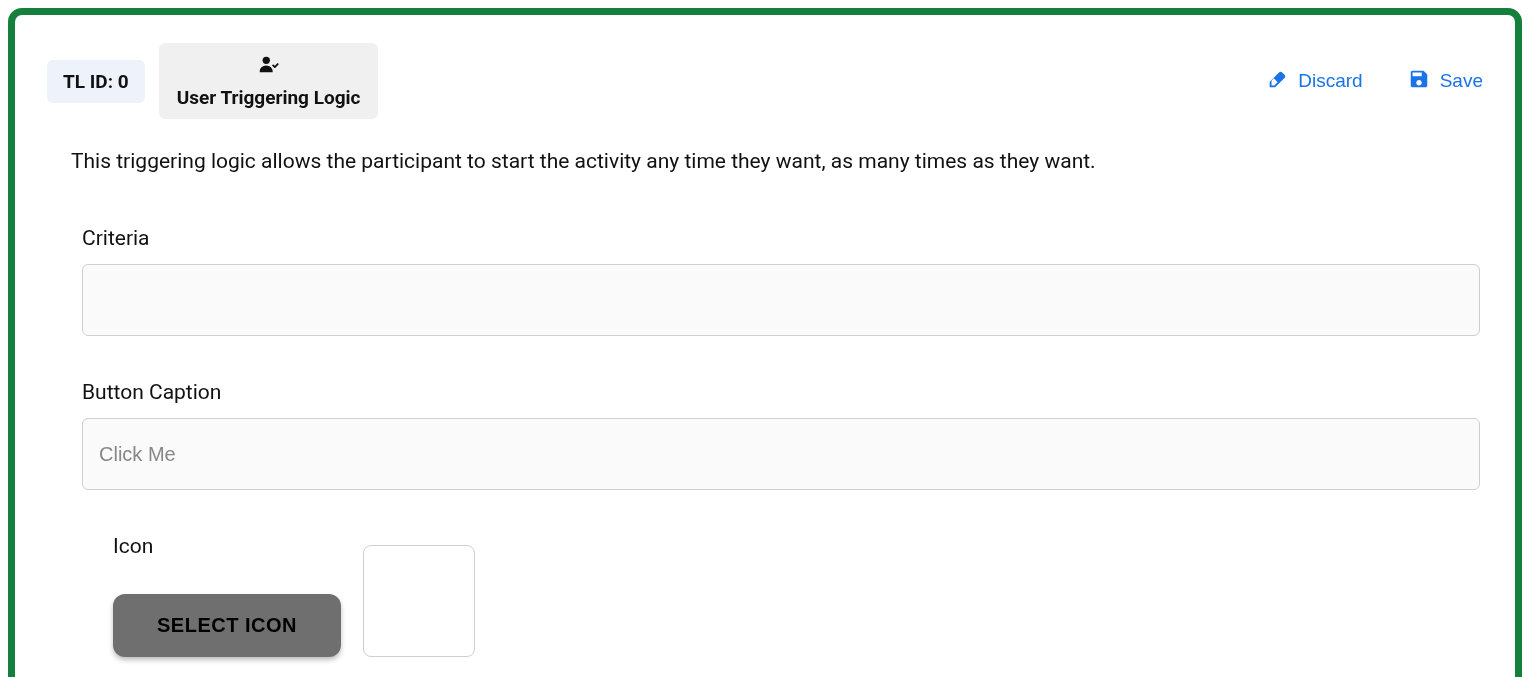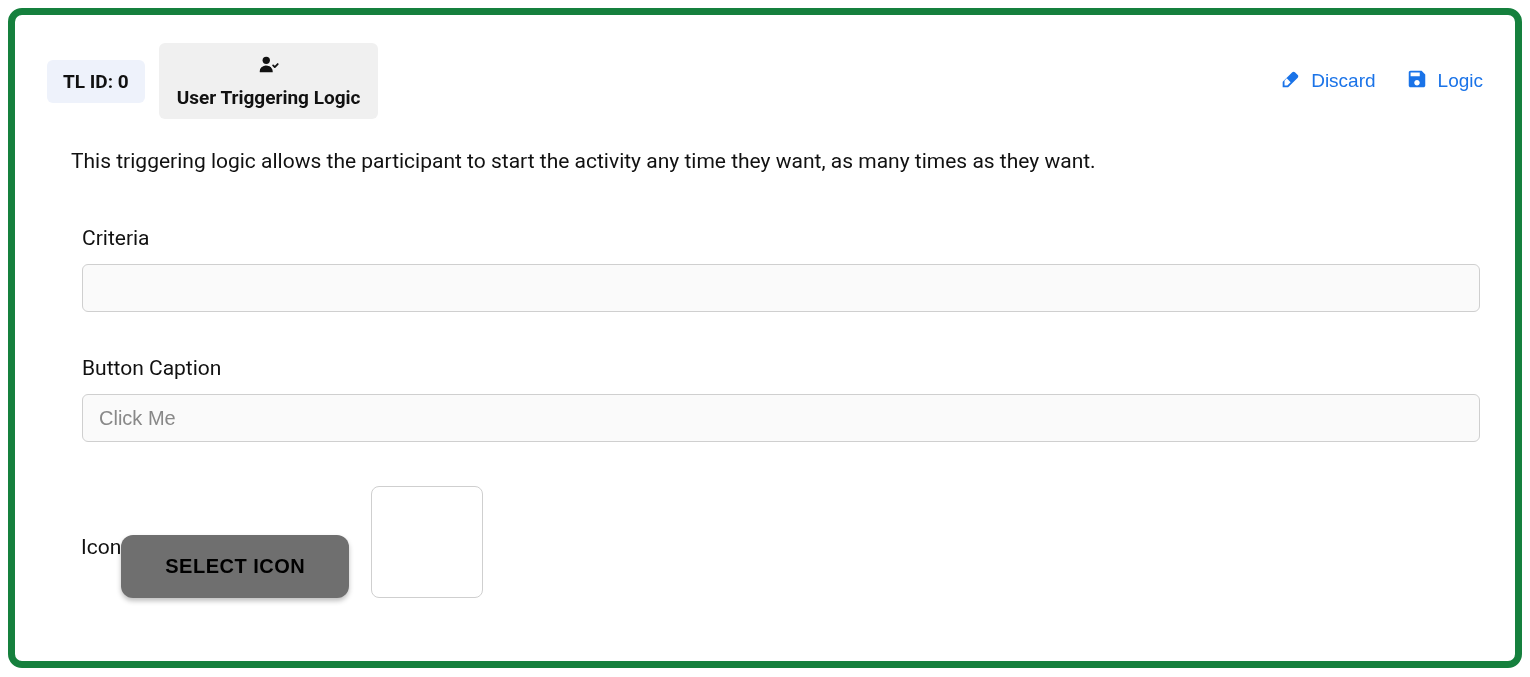--- a/index.html
+++ b/index.html
@@ -51,21 +51,21 @@
       gap: 6px;
       flex-direction: column;
     }
     .logic-type-badge svg {
       width: 22px;
       height: 22px;
     }
     .header-right {
       display: flex;
       align-items: center;
-      gap: 30px;
+      gap: 45px;
     }
     .action-btn {
       background: none;
       border: none;
       color: #1a73e8;
       font-size: 19px;
       font-weight: 400;
       cursor: pointer;
       display: flex;
       align-items: center;
@@ -88,40 +88,41 @@
     }
     .form-label {
       font-size: 21px;
       color: #111;
       margin-bottom: 14px;
       display: block;
     }
     .text-input {
       width: 100%;
       max-width: 1398px;
-      height: 48px;
+      height: 72px;
       border: 1px solid #cfcfcf;
       border-radius: 6px;
       background: #fafafa;
       font-size: 20px;
       padding: 0 16px;
       color: #333;
     }
     .text-input::placeholder {
       color: #888;
     }
     .icon-section {
       margin-left: 34px;
       display: flex;
       align-items: flex-end;
       gap: 22px;
     }
     .icon-left {
       display: flex;
-      flex-direction: row;
+      flex-direction: column;
+      margin-left: 32px;
     }
     .icon-label {
       font-size: 21px;
       color: #111;
       margin-bottom: 36px;
     }
     .select-icon-btn {
       background: #6f6f6f;
       color: #000000;
       font-weight: 700;
@@ -168,21 +169,21 @@
           </svg>
         </span>
         <span>Discard</span>
       </button>
       <button class="action-btn">
         <span>
           <svg viewBox="0 0 24 24">
             <path d="M17 3H5c-1.1 0-2 .9-2 2v14c0 1.1.9 2 2 2h14c1.1 0 2-.9 2-2V7l-4-4zm-5 16c-1.66 0-3-1.34-3-3s1.34-3 3-3 3 1.34 3 3-1.34 3-3 3zm3-10H5V5h10v4z"></path>
           </svg>
         </span>
-        <span>Logic</span>
+        <span>Save</span>
       </button>
     </div>
   </div>
 
   <p class="description">This triggering logic allows the participant to start the activity any time they want, as many times as they want.</p>
 
   <div class="form-section">
     <label class="form-label">Criteria</label>
     <input type="text" class="text-input" value="" style="">
   </div>

